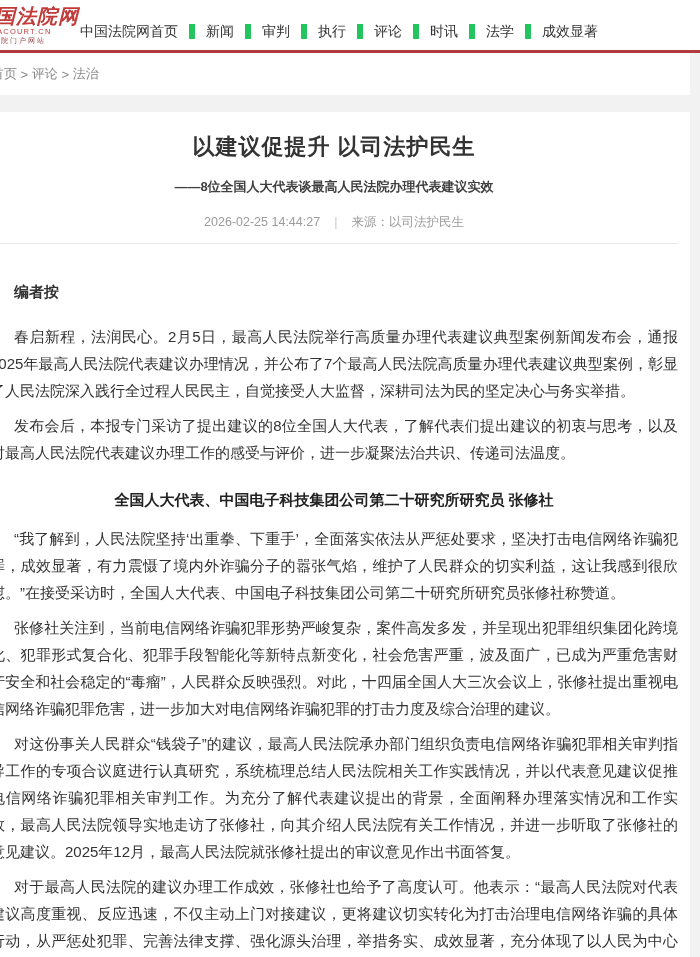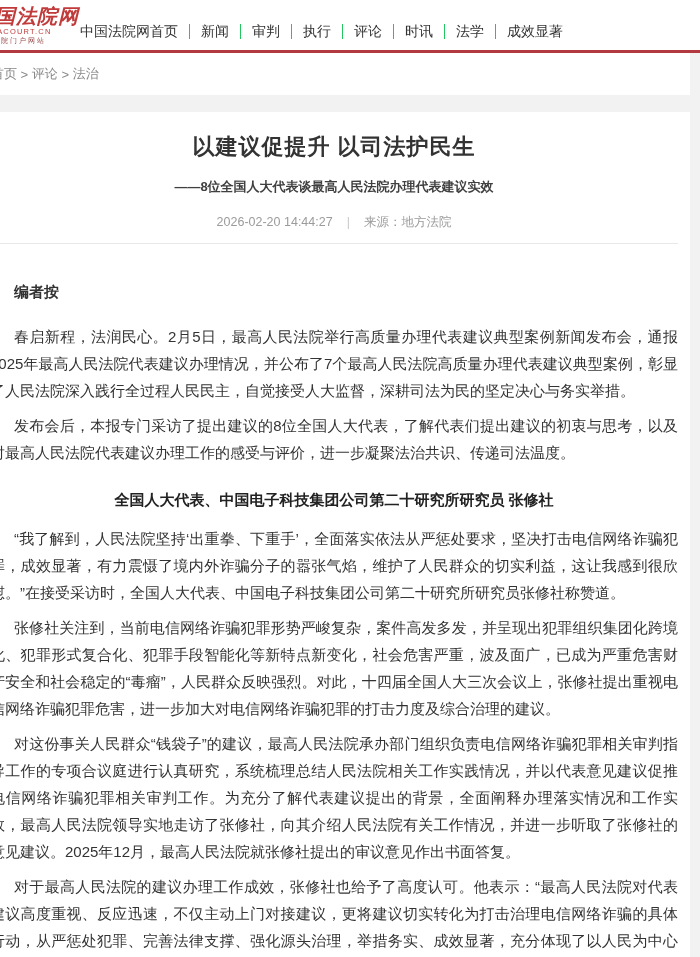--- a/index.html
+++ b/index.html
@@ -14,21 +14,21 @@
   .logo-cn {
     font-family:"DejaVu Serif","Liberation Serif",serif;
     font-style:italic; font-weight:700; font-size:20px; line-height:22px;
     color:#c13b3b; letter-spacing:1px; white-space:nowrap;
   }
   .logo-en { font-size:7.5px; color:#c13b3b; letter-spacing:1.2px; line-height:9px; white-space:nowrap; }
   .logo-tag { font-size:7px; color:#9a4a4a; letter-spacing:2px; line-height:9px; white-space:nowrap; }
   .nav { display:flex; align-items:center; height:62px; margin-left:80px; list-style:none; }
   .nav li {
     font-size:14px; color:#333; padding:0 11px; cursor:pointer;
-    border-left:1px solid #22c55e; line-height:15px; white-space:nowrap;
+    border-left:6px solid #22c55e; line-height:15px; white-space:nowrap;
   }
   .nav li:first-child { border-left:none; padding-left:0; }
   .red-line { height:3px; background:#b2393f; width:700px; }
   
   .crumb-bar {
     width:720px; margin-left:-30px; background:#ffffff; height:42px;
     display:flex; align-items:center; padding-left:21px;
     font-size:13px; color:#8a8a8a;
   }
   .crumb-bar span { white-space:pre; }
@@ -91,21 +91,21 @@
       <span> &gt; </span>
       <span class="crumb-link">评论</span>
       <span> &gt; </span>
       <span>法治</span>
   </div>
 
   <div class="card">
     <h1 class="title">以建议促提升 以司法护民生</h1>
     <h2 class="subtitle">——8位全国人大代表谈最高人民法院办理代表建议实效</h2>
     <div class="meta">
-      <span>2026-02-20 14:44:27</span><span class="sep">|</span><span>来源：地方法院</span>
+      <span>2026-02-25 14:44:27</span><span class="sep">|</span><span>来源：以司法护民生</span>
     </div>
 
     <div class="body">
       <p class="note-label">编者按</p>
       <p>春启新程，法润民心。2月5日，最高人民法院举行高质量办理代表建议典型案例新闻发布会，通报2025年最高人民法院代表建议办理情况，并公布了7个最高人民法院高质量办理代表建议典型案例，彰显了人民法院深入践行全过程人民民主，自觉接受人大监督，深耕司法为民的坚定决心与务实举措。</p>
       <p>发布会后，本报专门采访了提出建议的8位全国人大代表，了解代表们提出建议的初衷与思考，以及对最高人民法院代表建议办理工作的感受与评价，进一步凝聚法治共识、传递司法温度。</p>
       <p class="section-heading">全国人大代表、中国电子科技集团公司第二十研究所研究员 张修社</p>
       <p>“我了解到，人民法院坚持‘出重拳、下重手’，全面落实依法从严惩处要求，坚决打击电信网络诈骗犯罪，成效显著，有力震慑了境内外诈骗分子的嚣张气焰，维护了人民群众的切实利益，这让我感到很欣慰。”在接受采访时，全国人大代表、中国电子科技集团公司第二十研究所研究员张修社称赞道。</p>
       <p>张修社关注到，当前电信网络诈骗犯罪形势严峻复杂，案件高发多发，并呈现出犯罪组织集团化跨境化、犯罪形式复合化、犯罪手段智能化等新特点新变化，社会危害严重，波及面广，已成为严重危害财产安全和社会稳定的“毒瘤”，人民群众反映强烈。对此，十四届全国人大三次会议上，张修社提出重视电信网络诈骗犯罪危害，进一步加大对电信网络诈骗犯罪的打击力度及综合治理的建议。</p>
       <p>对这份事关人民群众“钱袋子”的建议，最高人民法院承办部门组织负责电信网络诈骗犯罪相关审判指导工作的专项合议庭进行认真研究，系统梳理总结人民法院相关工作实践情况，并以代表意见建议促推电信网络诈骗犯罪相关审判工作。为充分了解代表建议提出的背景，全面阐释办理落实情况和工作实效，最高人民法院领导实地走访了张修社，向其介绍人民法院有关工作情况，并进一步听取了张修社的意见建议。2025年12月，最高人民法院就张修社提出的审议意见作出书面答复。</p>

